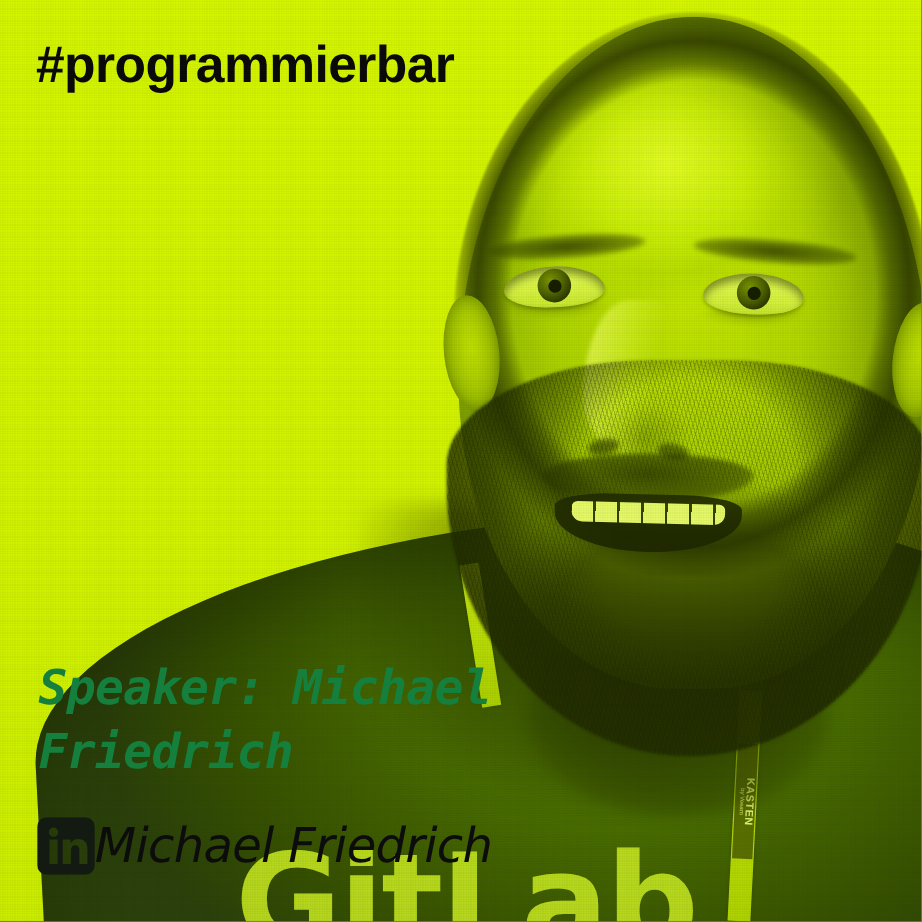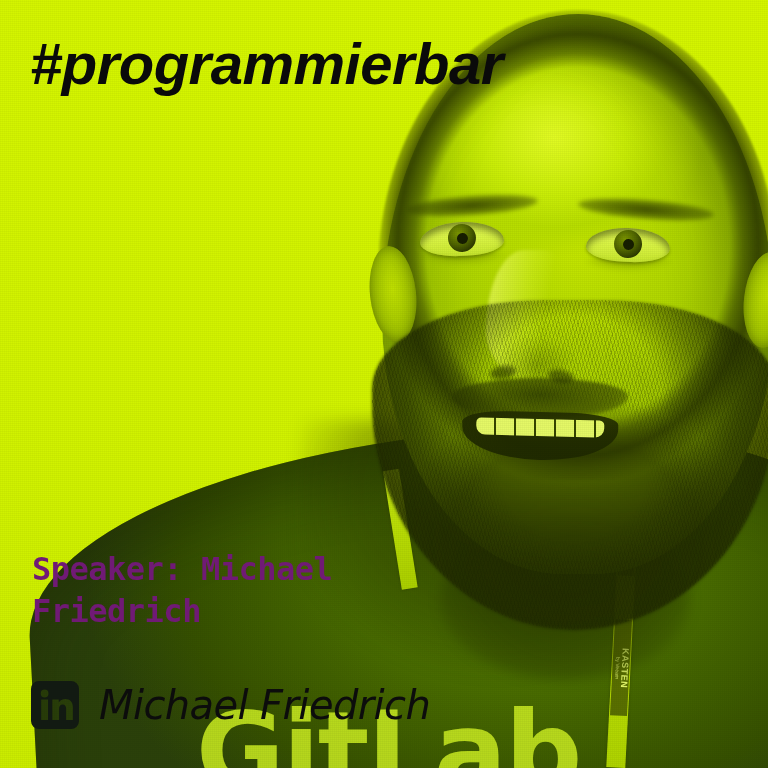--- a/index.html
+++ b/index.html
@@ -316,23 +316,22 @@
   .text-layer {
     position: absolute;
     inset: 0;
   }
 
   .hashtag {
     position: absolute;
     left: 30px;
     top: 30px;
     font-family: "Liberation Sans", sans-serif;
-    font-style: italic;
     font-weight: bold;
-    font-size: 58px;
+    font-size: 43px;
     letter-spacing: -0.5px;
     color: #0a0a0a;
     white-space: nowrap;
   }
 
   .episode-title {
     position: absolute;
     left: 30px;
     top: 108px;
     font-family: "DejaVu Sans", sans-serif;
@@ -343,34 +342,35 @@
     color: #050505;
     white-space: pre-line;
   }
 
   .speaker {
     position: absolute;
     left: 32px;
     top: 548px;
     font-family: "DejaVu Sans Mono", monospace;
     font-weight: bold;
-    font-size: 32px;
+    font-size: 40px;
     line-height: 1.32;
     letter-spacing: -0.5px;
-    color: #701a75;
+    color: #15803d;
     white-space: pre-line;
+    font-style: italic;
   }
 
   .social {
     position: absolute;
     left: 31px;
     top: 681px;
     display: flex;
     align-items: center;
-    gap: 20px;
+    gap: 0;
   }
   .li-icon {
     width: 48px;
     height: 48px;
     flex: 0 0 48px;
     display: block;
   }
   .social-handle {
     font-family: "DejaVu Sans", sans-serif;
     font-style: italic;

